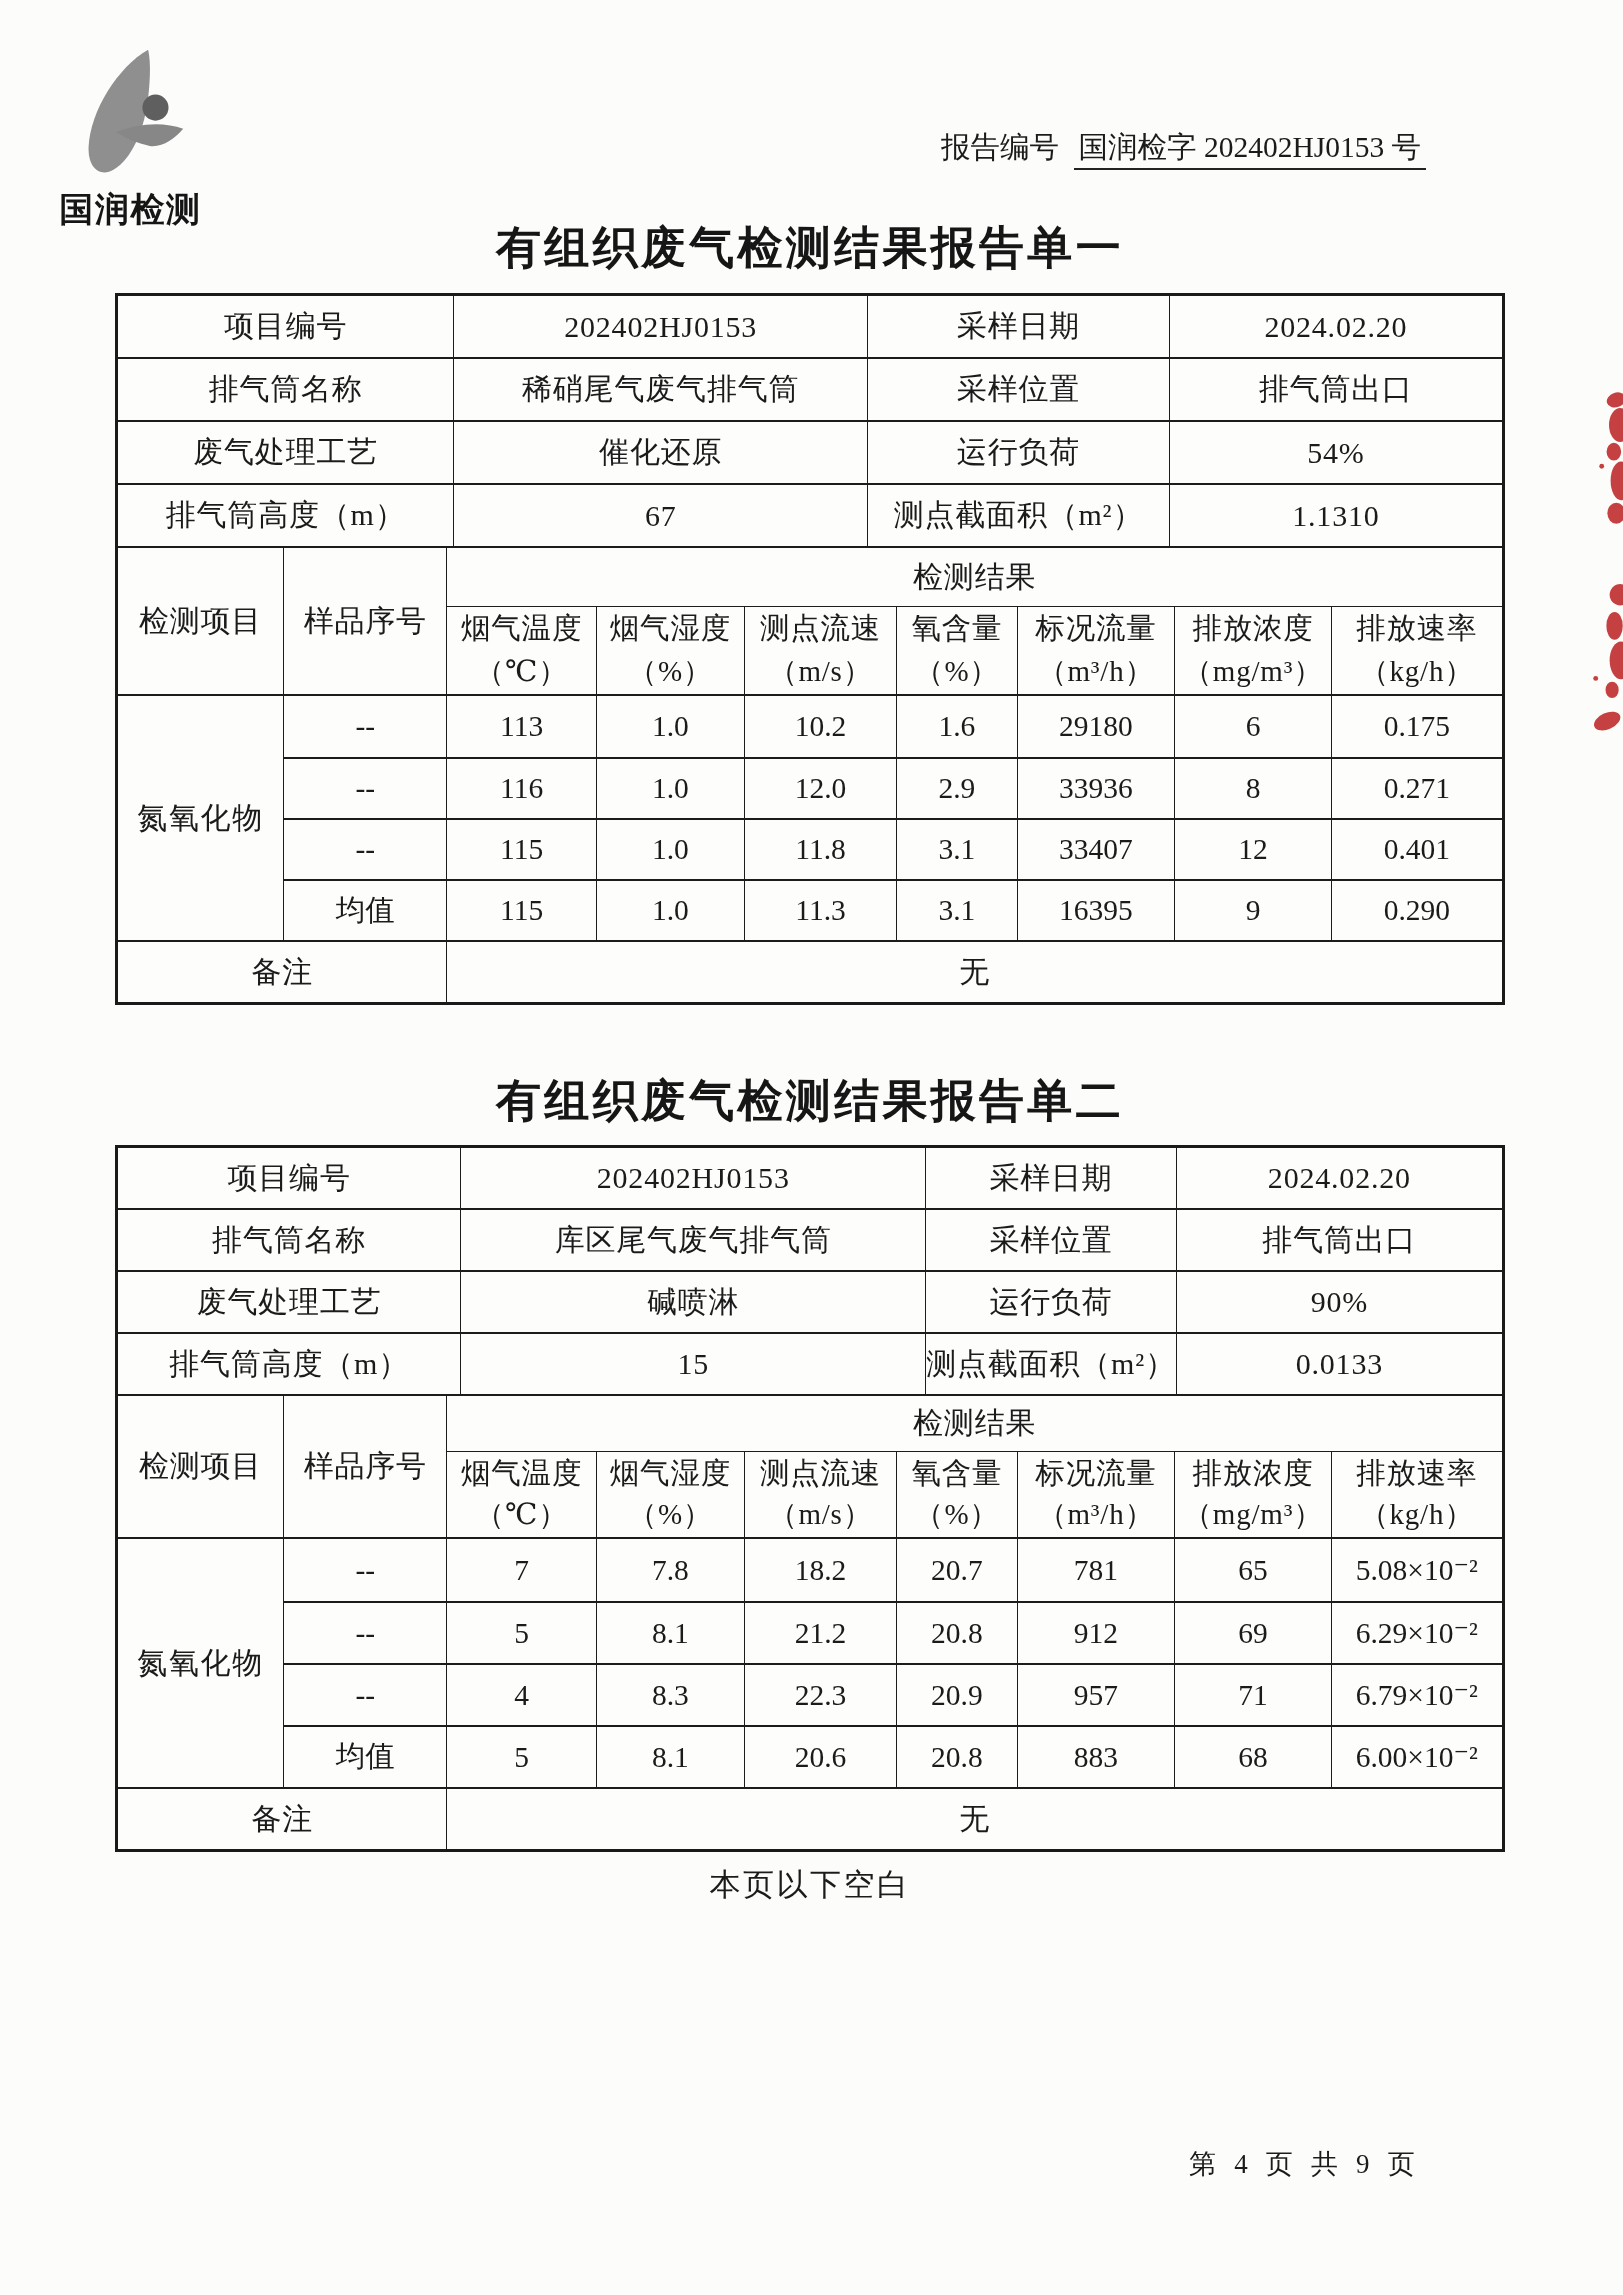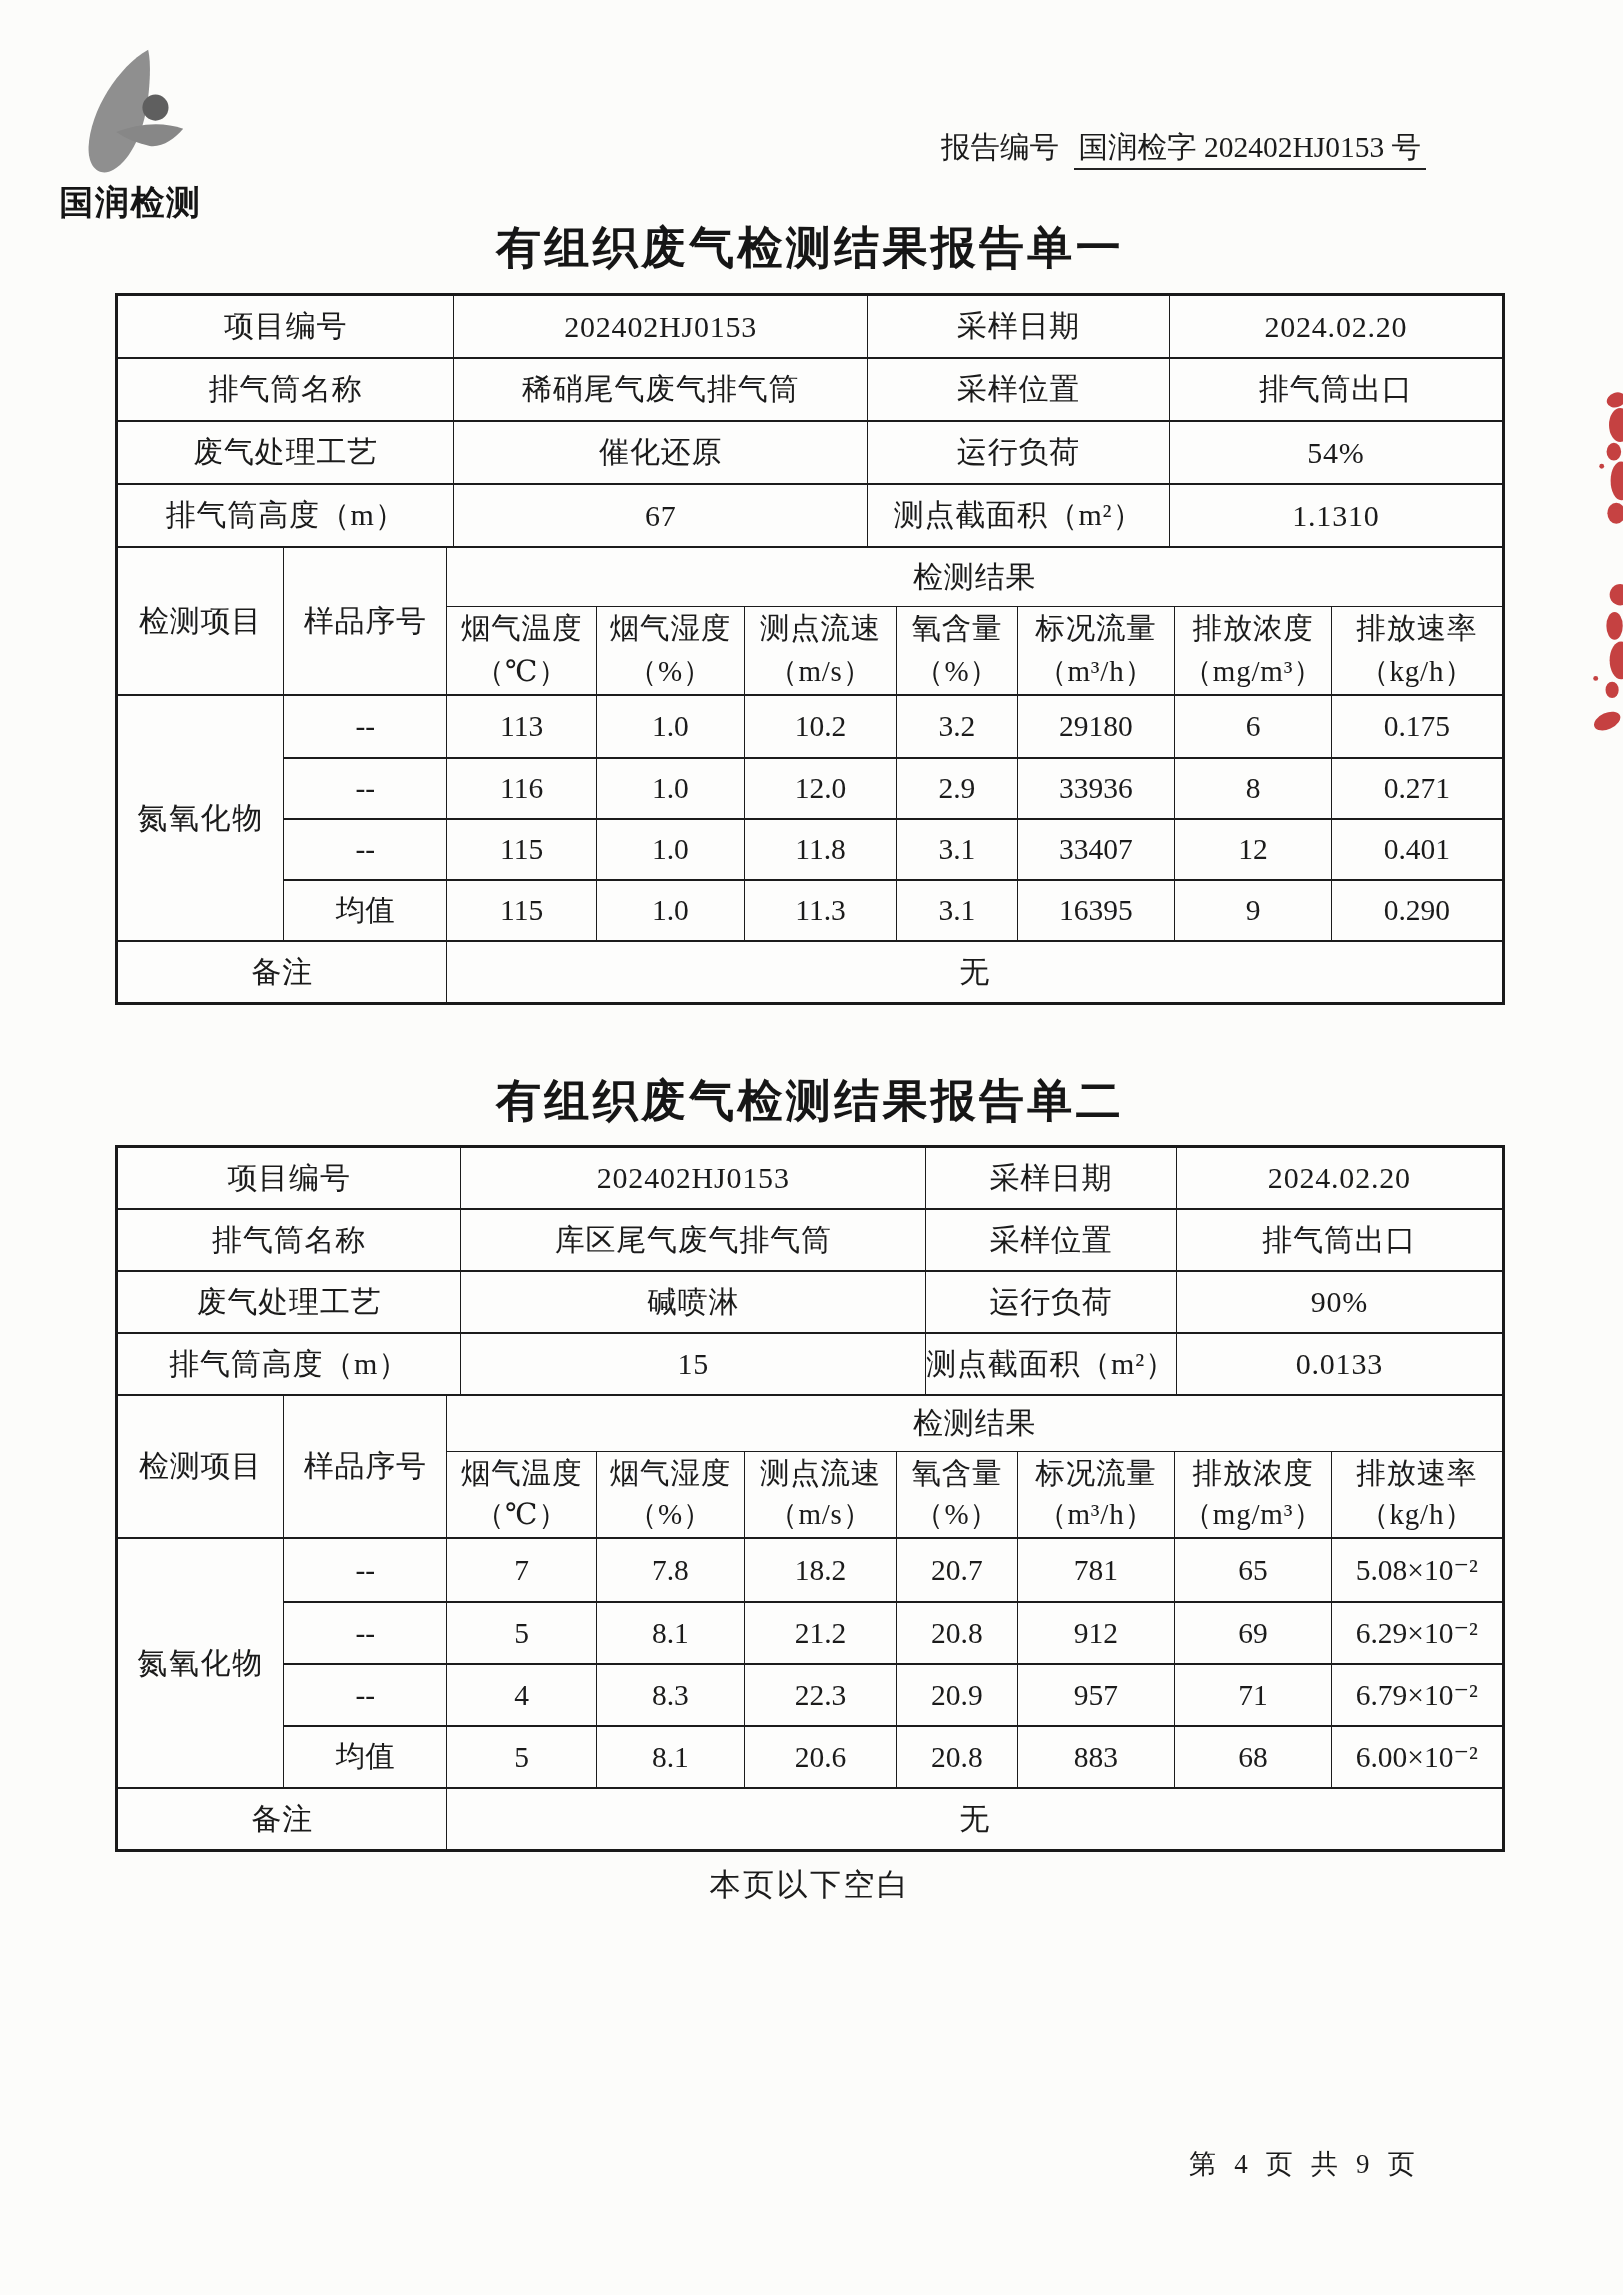--- a/index.html
+++ b/index.html
@@ -8,21 +8,21 @@
     width:1624px;height:2295px;
     background:#fcfcfa;
     overflow:hidden;
     font-family:"Liberation Serif","DejaVu Serif",serif;
     color:#1b1b1b;
   }
   
   .logo{position:absolute;left:47px;top:47px;width:167px;text-align:center;}
   .logo svg{display:block;margin:0 auto;}
   .logo-text{
-    margin-top:2px;font-family:"Liberation Sans","DejaVu Sans",sans-serif;
+    margin-top:9px;font-family:"Liberation Sans","DejaVu Sans",sans-serif;
     font-weight:bold;font-size:34px;letter-spacing:1.6px;color:#151515;white-space:nowrap;
   }
   
   .repno{position:absolute;top:128px;right:198px;font-size:29.5px;white-space:nowrap;}
   .repno .lab{margin-right:14.7px;}
   .repno .val{border-bottom:2.5px solid #232323;padding:0 4.9px 4.9px 4.9px;margin-top:24px;}
   
   .rpt-title{
     position:absolute;left:115px;width:1390px;text-align:center;
     font-family:Liberation Sans, sans-serif;
@@ -157,21 +157,21 @@
           <span>排放速率</span>
           <span class="unit">（kg/h）</span>
         </div>
     </div>
     <div class="dband">
       <div class="ditem vr">氮氧化物</div>
       <div class="dc vr">--</div>
       <div class="dc vr">113</div>
       <div class="dc vr">1.0</div>
       <div class="dc vr">10.2</div>
-      <div class="dc vr">3.2</div>
+      <div class="dc vr">1.6</div>
       <div class="dc vr">29180</div>
       <div class="dc vr">6</div>
       <div class="dc">0.175</div>
       <div class="dc vr bt">--</div>
       <div class="dc vr bt">116</div>
       <div class="dc vr bt">1.0</div>
       <div class="dc vr bt">12.0</div>
       <div class="dc vr bt">2.9</div>
       <div class="dc vr bt">33936</div>
       <div class="dc vr bt">8</div>

